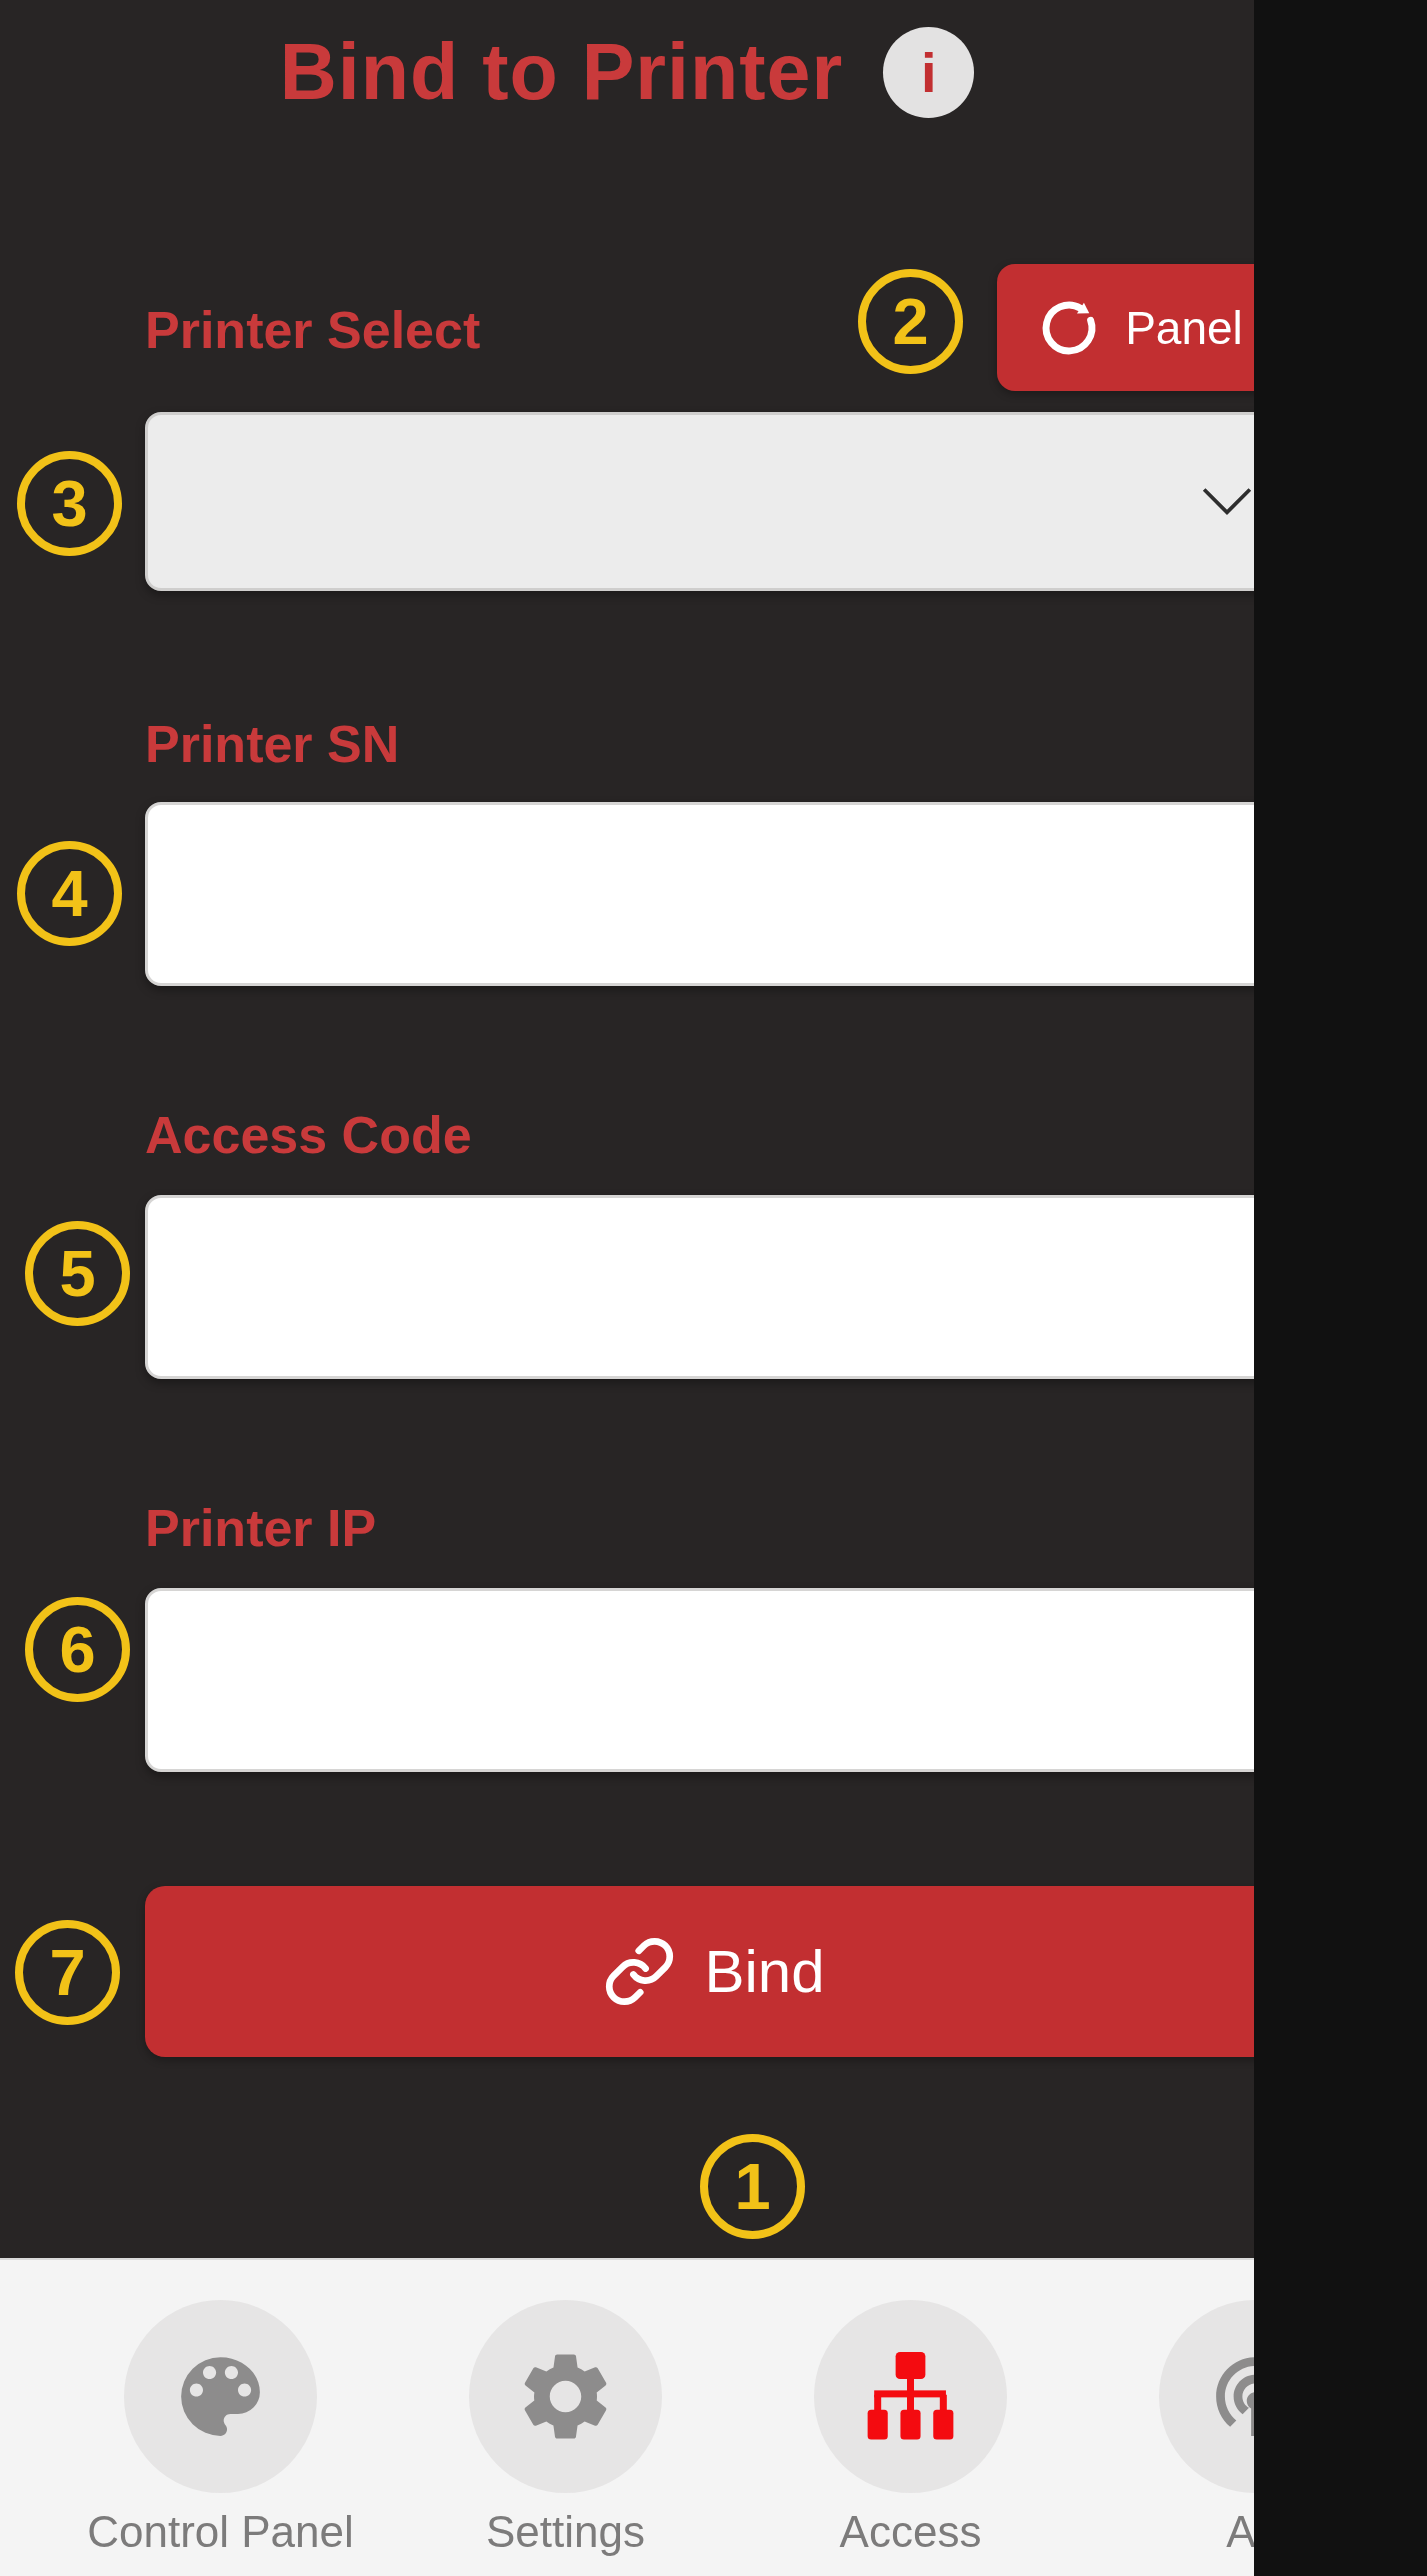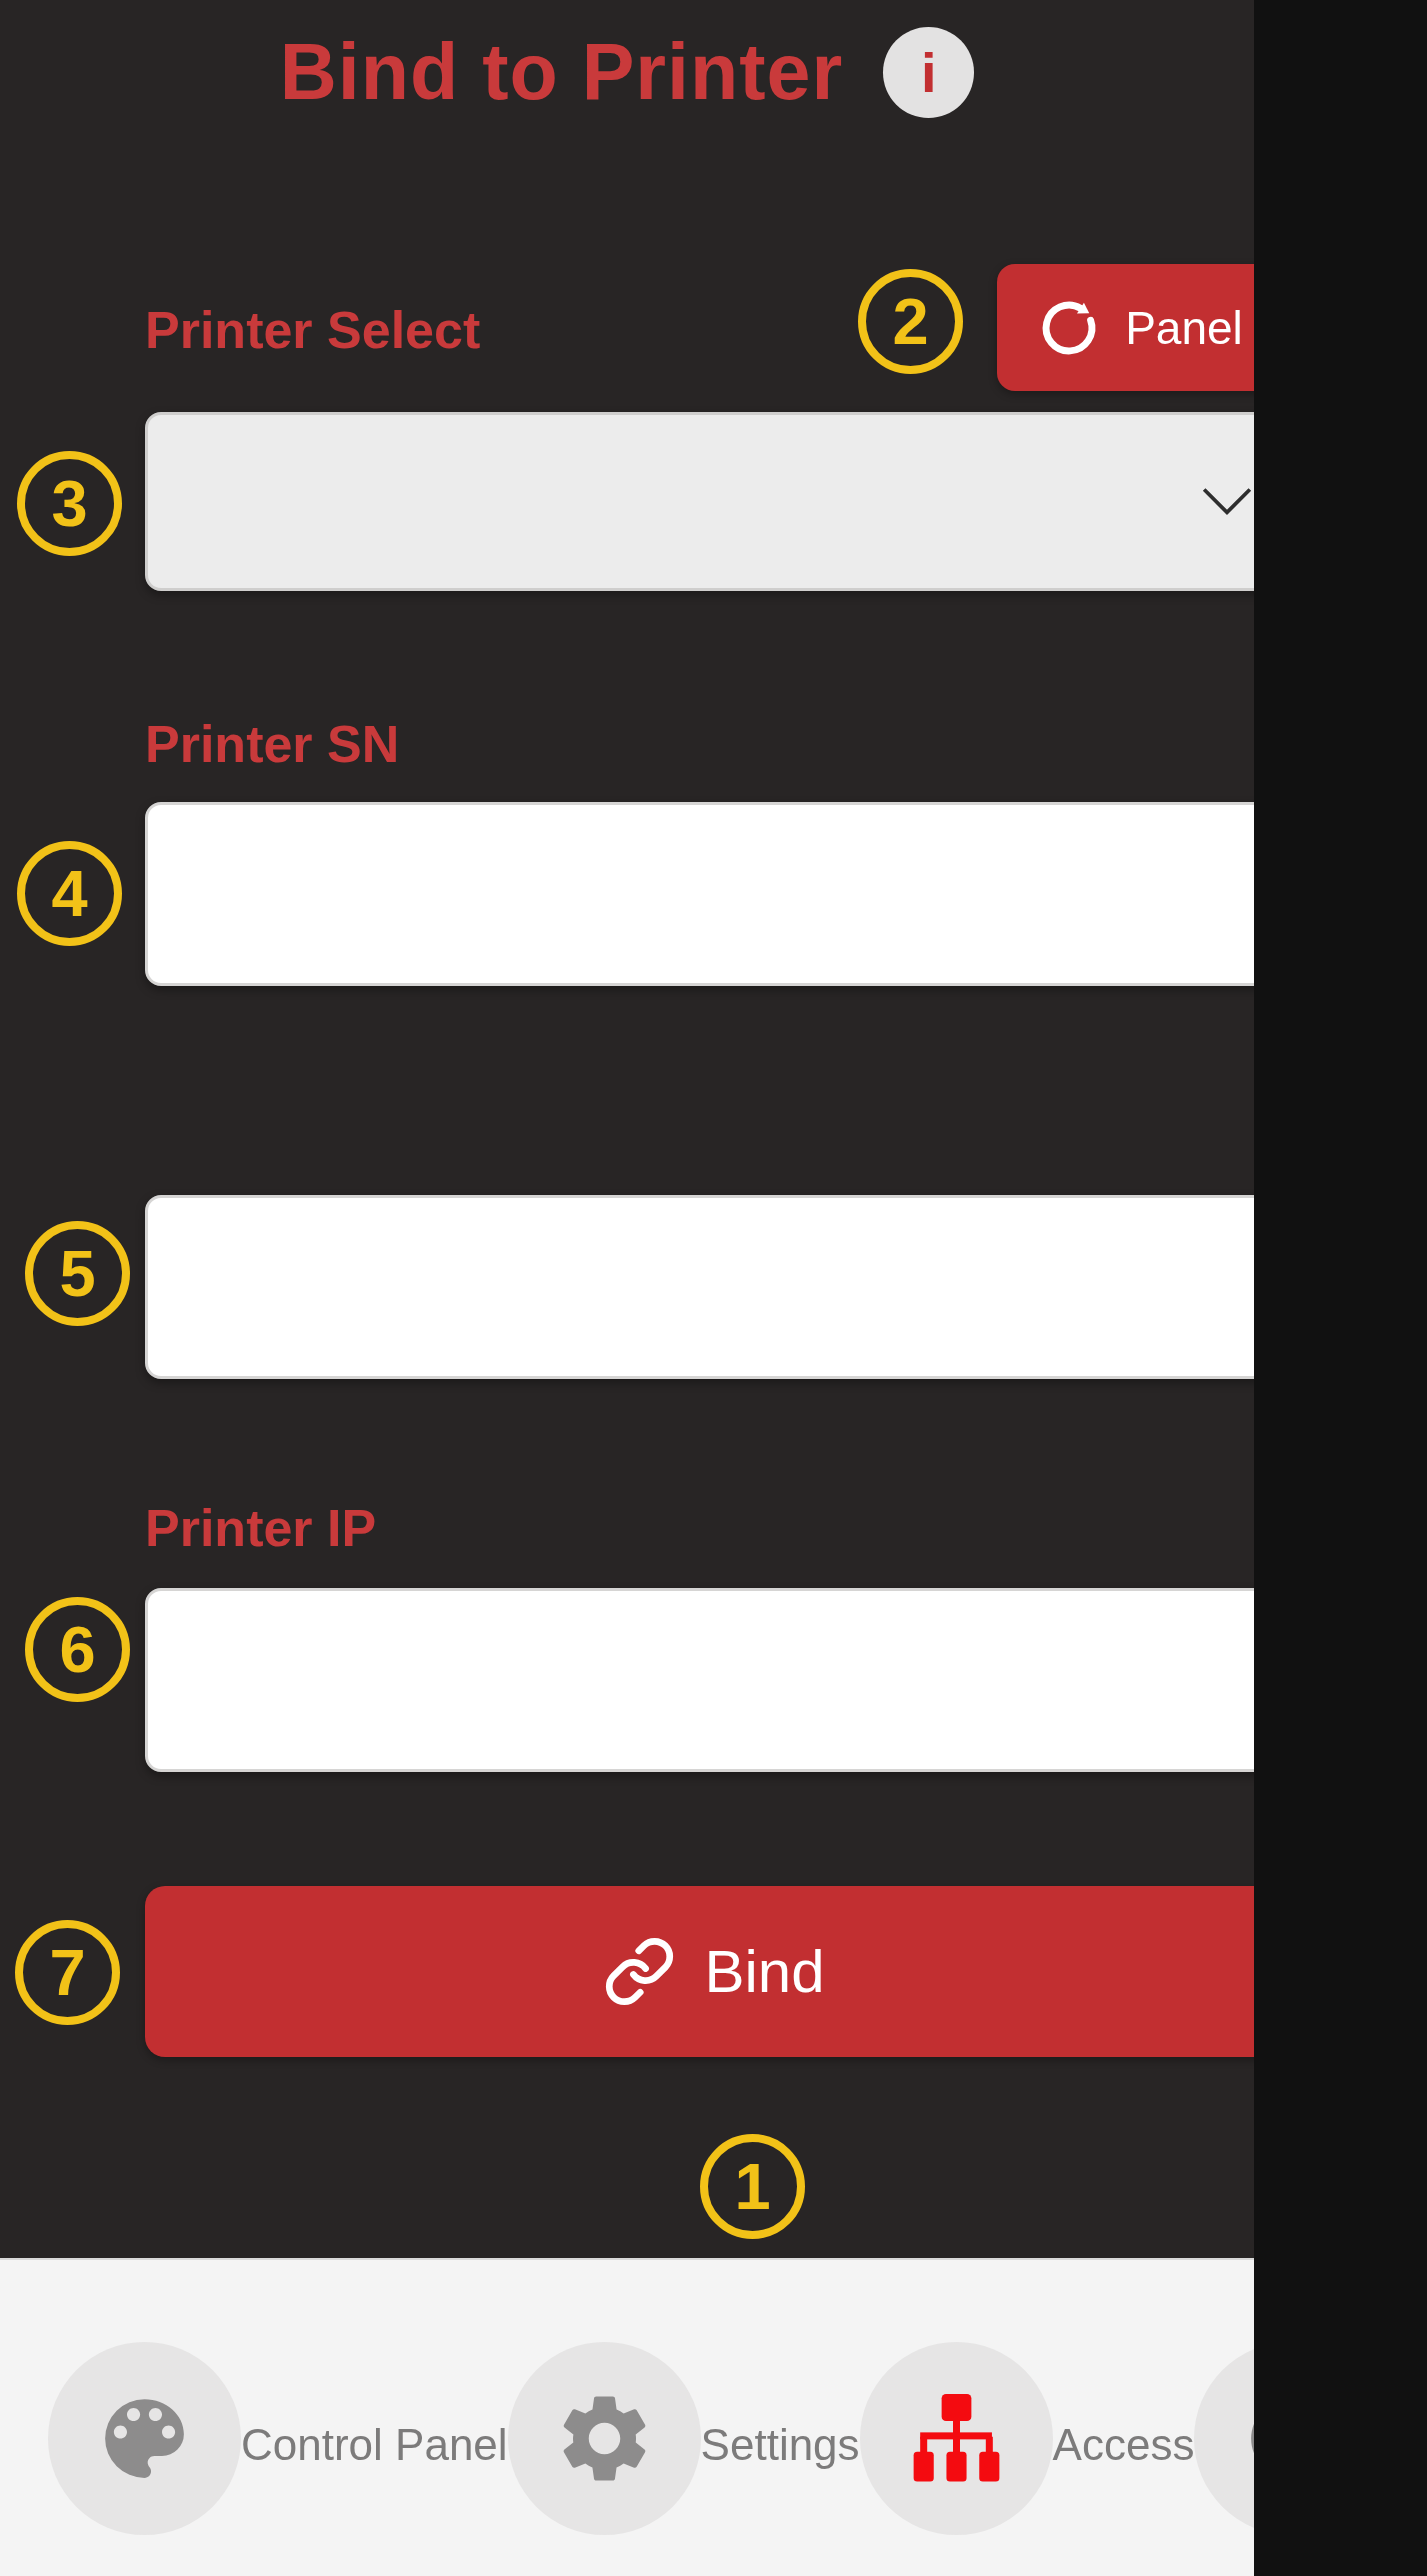--- a/index.html
+++ b/index.html
@@ -87,21 +87,21 @@
   .m6{left:25px;top:1597px;}
   .m7{left:15px;top:1920px;}
 
   
   .nav{
     position:absolute;left:0;top:2258px;width:1428px;height:318px;
     background:#f4f4f4;border-top:2px solid #dadada;
     display:flex;box-sizing:border-box;padding-left:48px;
   }
   .nav-item{
-    flex:1;display:flex;align-items:center;
+    flex:1;display:flex;flex-direction:column;align-items:center;
     padding-top:40px;cursor:pointer;
   }
   .nav-circle{
     width:193px;height:193px;border-radius:50%;background:#e6e5e5;
     display:flex;align-items:center;justify-content:center;
   }
   .nav-circle svg{width:105px;height:105px;fill:#8d8c8c;}
   .nav-item.active .nav-circle svg{fill:#f40b10;}
   .nav-label{
     margin-top:14px;font-size:44px;color:#7c7b7b;white-space:nowrap;
@@ -130,20 +130,21 @@
   <div class="select-box">
     <span></span>
     <svg class="chevron" viewBox="0 0 26 16">
       <polyline points="2 2 13 13 24 2" fill="none" stroke="#2e2e2e" stroke-width="1.8" stroke-linejoin="miter"></polyline>
     </svg>
   </div>
 
   <div class="field-label lbl-sn">Printer SN</div>
   <input class="text-input inp-sn" type="text" value="" style="">
 
+  <div class="field-label lbl-ac">Access Code</div>
   <input class="text-input inp-ac" type="text" value="" style="">
 
   <div class="field-label lbl-ip">Printer IP</div>
   <input class="text-input inp-ip" type="text" value="" style="">
 
   <button class="bind-btn">
     <svg viewBox="0 0 24 24">
       <g fill="none" stroke="#ffffff" stroke-width="2.2" stroke-linecap="round" stroke-linejoin="round">
         <path d="M10 13a5 5 0 0 0 7.54.54l3-3a5 5 0 0 0-7.07-7.07l-1.72 1.71"></path>
         <path d="M14 11a5 5 0 0 0-7.54-.54l-3 3a5 5 0 0 0 7.07 7.07l1.71-1.71"></path>

